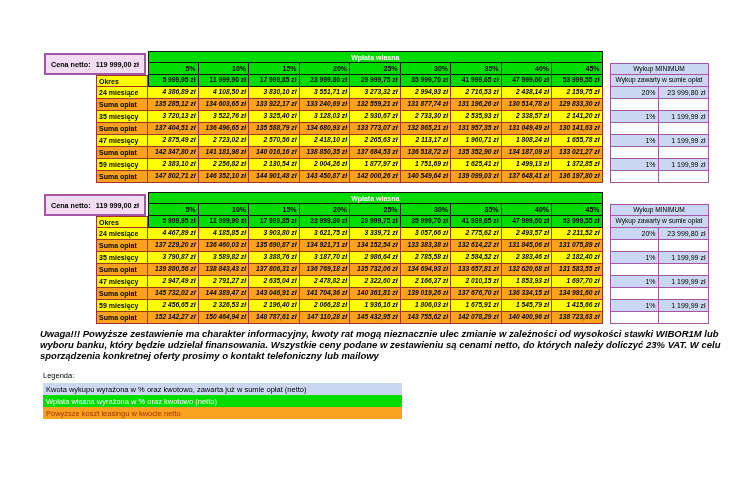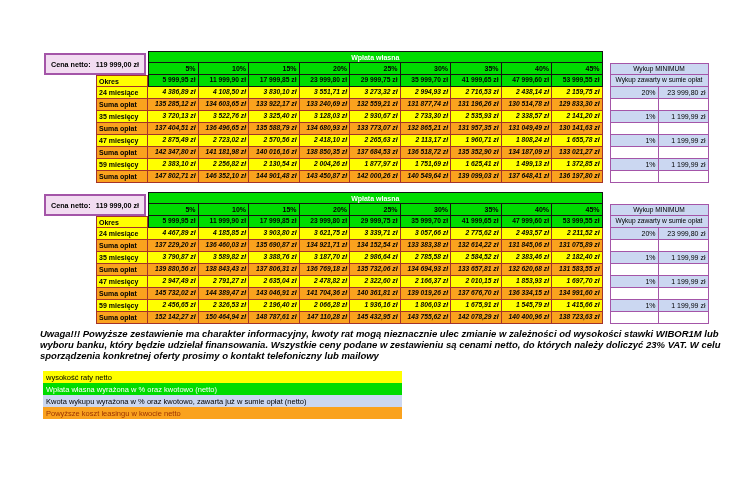--- a/index.html
+++ b/index.html
@@ -300,21 +300,21 @@
         <div class="c orange bi r val" style="grid-area: 11 / 9;">140 400,96 zł</div>
         <div class="c orange bi r val" style="grid-area: 11 / 10;">138 723,63 zł</div>
         <div class="c wyk r bl wempty" style="grid-area: 11 / 12;"></div>
         <div class="c wyk r wempty" style="grid-area: 11 / 13;"></div>
       </div>
   </div>
 
   <div class="disclaimer">Uwaga!!! Powyższe zestawienie ma charakter informacyjny, kwoty rat mogą nieznacznie ulec zmianie w zależności od wysokości stawki WIBOR1M lub wyboru banku, który będzie udzielał finansowania. Wszystkie ceny podane w zestawieniu są cenami netto, do których należy doliczyć 23% VAT. W celu sporządzenia konkretnej oferty prosimy o kontakt telefoniczny lub mailowy</div>
 
   <div class="legend">
+    <div class="lg-label">Legenda:</div>
     <div>
-        <div class="lg-item" style="background: rgb(255, 255, 0); color: rgb(0, 0, 0);">wysokość raty netto</div>
+        <div class="lg-item" style="background: rgb(203, 215, 241); color: rgb(0, 0, 0);">Kwota wykupu wyrażona w % oraz kwotowo, zawarta już w sumie opłat (netto)</div>
         <div class="lg-item" style="background: rgb(0, 220, 0); color: rgb(255, 255, 255);">Wpłata własna wyrażona w % oraz kwotowo (netto)</div>
-        <div class="lg-item" style="background: rgb(203, 215, 241); color: rgb(0, 0, 0);">Kwota wykupu wyrażona w % oraz kwotowo, zawarta już w sumie opłat (netto)</div>
         <div class="lg-item" style="background: rgb(250, 162, 30); color: rgb(156, 50, 0);">Powyższe koszt leasingu w kwocie netto</div>
       </div>
   </div>
 
 </div>
 
 </body></html>

